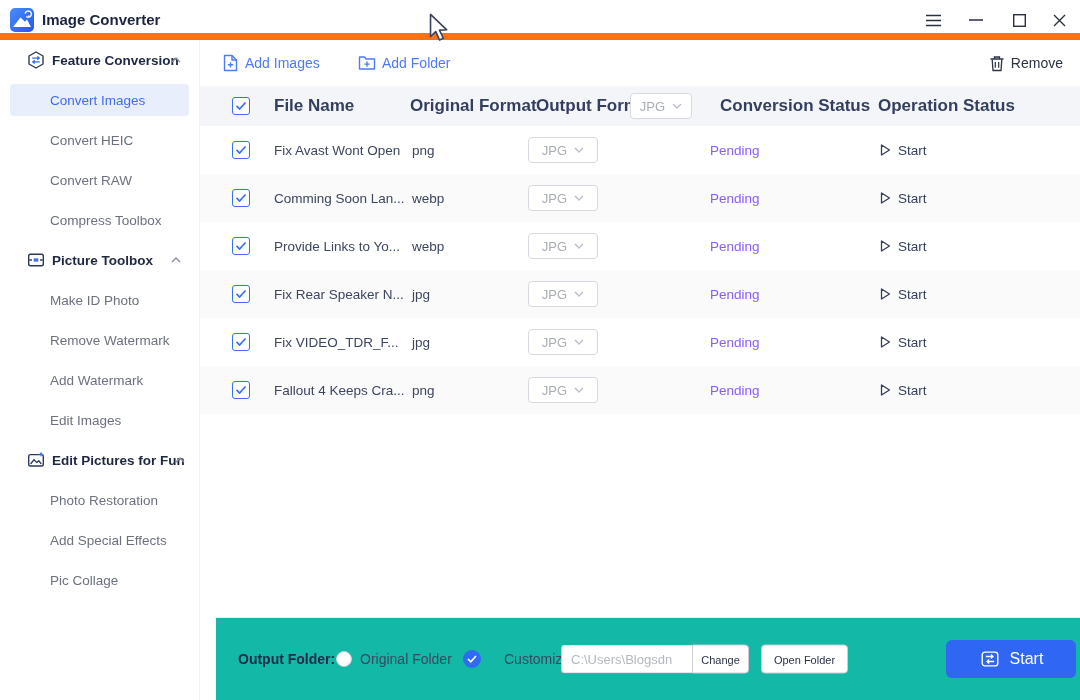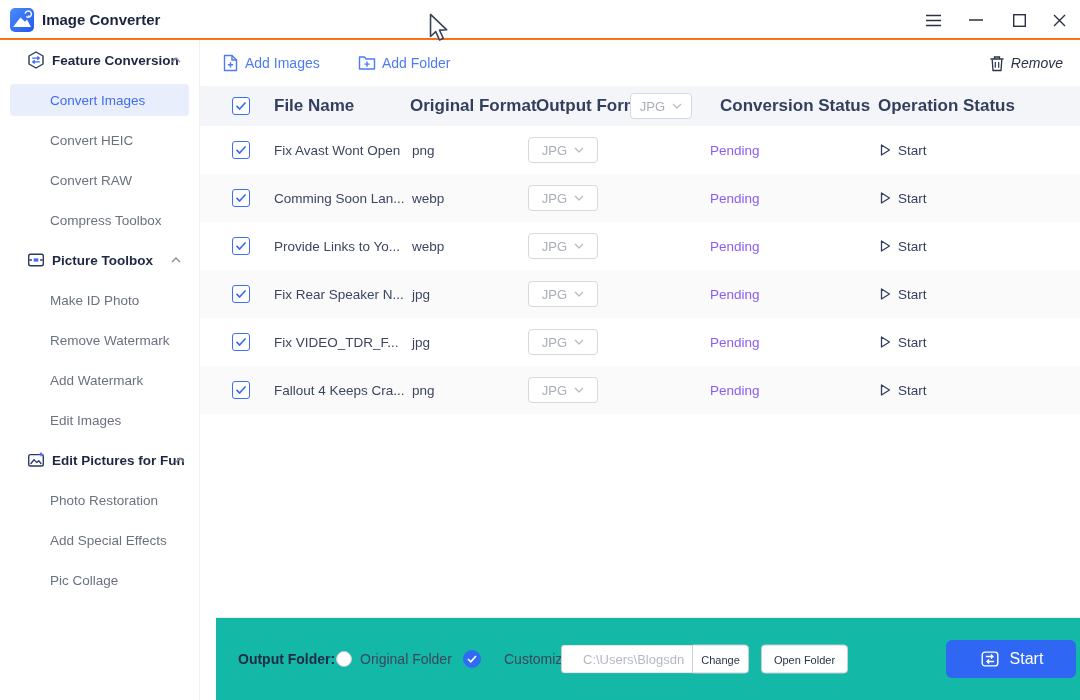--- a/index.html
+++ b/index.html
@@ -1,21 +1,21 @@
 <!DOCTYPE html>
 <html><head>
 <meta charset="utf-8">
 <style>
   * { margin:0; padding:0; box-sizing:border-box; }
   html,body { width:1080px; height:700px; overflow:hidden; }
   body { font-family:"Liberation Sans","DejaVu Sans",sans-serif; background:#fff; color:#333c58; position:relative; }
   .app { position:absolute; inset:0; }
 
   
-  .titlebar { position:absolute; top:0; left:0; width:1080px; height:40px; background:#fff; border-bottom:2px solid #f97316; z-index:5; }
+  .titlebar { position:absolute; top:0; left:0; width:1080px; height:40px; background:#fff; border-bottom:7px solid #f97316; z-index:5; }
   .logo { position:absolute; left:10px; top:8px; width:24px; height:24px; }
   .app-title { position:absolute; left:42px; top:11px; font-size:15px; font-weight:bold; color:#1c2540; }
   .winctl { position:absolute; top:10px; width:22px; height:20px; display:flex; align-items:center; justify-content:center; cursor:default; }
   .winctl svg { display:block; }
 
   
   .sidebar { position:absolute; top:40px; left:0; width:200px; height:660px; background:#fff; border-right:1px solid #eef0f4; }
   .side-header { position:relative; height:40px; display:flex; align-items:center; padding-left:27px; gap:7px; }
   .side-header .hlabel { font-size:13.5px; font-weight:bold; color:#1e2742; white-space:nowrap; }
   .side-header .collapse { position:absolute; right:18px; top:50%; transform:translateY(-50%); }
@@ -51,21 +51,21 @@
   .c-start { left:679px; display:flex; align-items:center; gap:7px; cursor:pointer; }
   .c-start b { font-weight:normal; font-size:13.5px; color:#333f5e; }
 
   
   .footer { position:absolute; left:16px; bottom:0; width:880px; height:83px; background:#14b8a6; border-top:1px solid #e8eaef; }
   .fitem { position:absolute; top:50%; transform:translateY(-50%); }
   .flabel { font-size:14px; font-weight:bold; color:#1f2a47; }
   .ftext { font-size:14px; color:#3c4660; }
   .radio { width:16px; height:16px; border:1.5px solid #c5cad3; border-radius:50%; background:#fff; cursor:pointer; }
   .checkcircle { width:18px; height:18px; border-radius:50%; background:#2f6bf3; display:flex; align-items:center; justify-content:center; cursor:pointer; }
-  .path-input { left:345px; width:131px; height:29px; border:1px solid #c9cdd5; border-right:none; border-radius:4px 0 0 4px; background:#fff; display:flex; align-items:center; padding-left:21px; overflow:hidden; }
+  .path-input { left:345px; width:131px; height:29px; border:1px solid #c9cdd5; border-right:none; border-radius:4px 0 0 4px; background:#fff; display:flex; align-items:center; padding-left:9px; overflow:hidden; }
   .path-input span { font-size:13px; color:#b3b8c2; white-space:nowrap; }
   .btn { border:1px solid #c9cdd5; background:#fff; border-radius:4px; display:flex; align-items:center; justify-content:center; font-size:11px; color:#2b3348; cursor:pointer; }
   .change-btn { left:476px; width:57px; height:29px; border-radius:0 4px 4px 0; }
   .openfolder-btn { left:545px; width:87px; height:29px; }
   .start-btn { left:730px; width:130px; height:38px; background:#2f66f4; border:none; border-radius:6px; display:flex; align-items:center; justify-content:center; gap:9px; cursor:pointer; }
   .start-btn span { color:#fff; font-size:16px; }
 
   .cursor { position:absolute; left:429px; top:13px; z-index:99; pointer-events:none; }
 </style>
 </head>
@@ -192,21 +192,21 @@
         </svg>
         <span class="tlabel">Add Images</span>
       </div>
       <div class="tool-link" style="left:158px;">
         <svg width="18" height="16" viewBox="0 0 18 16">
           <path d="M1.5 2 H6.5 L8 4 H16.5 V14 H1.5 Z" fill="none" stroke="#4d7bf3" stroke-width="1.4" stroke-linejoin="round"></path>
           <path d="M9 6.5 V11.7 M6.4 9.1 H11.6" stroke="#4d7bf3" stroke-width="1.4"></path>
         </svg>
         <span class="tlabel">Add Folder</span>
       </div>
-      <div class="tool-link dark" style="right:17px;font-style:italic;">
+      <div class="tool-link dark" style="right:17px;">
         <svg width="16" height="17" viewBox="0 0 16 17">
           <path d="M1.5 4 H14.5 M5.5 4 V2 H10.5 V4" fill="none" stroke="#2b3348" stroke-width="1.3"></path>
           <path d="M3.2 4.6 L4 15.5 H12 L12.8 4.6" fill="none" stroke="#2b3348" stroke-width="1.3"></path>
           <path d="M6.3 7 V12.8 M9.7 7 V12.8" stroke="#2b3348" stroke-width="1.2"></path>
         </svg>
         <span class="tlabel">Remove</span>
       </div>
     </div>
 
     <div class="thead">

